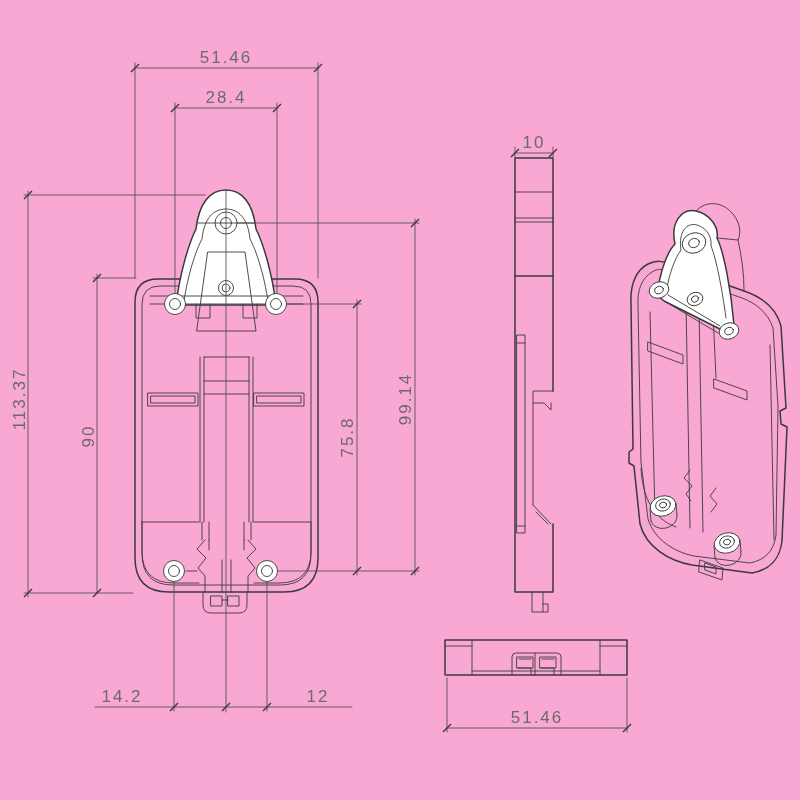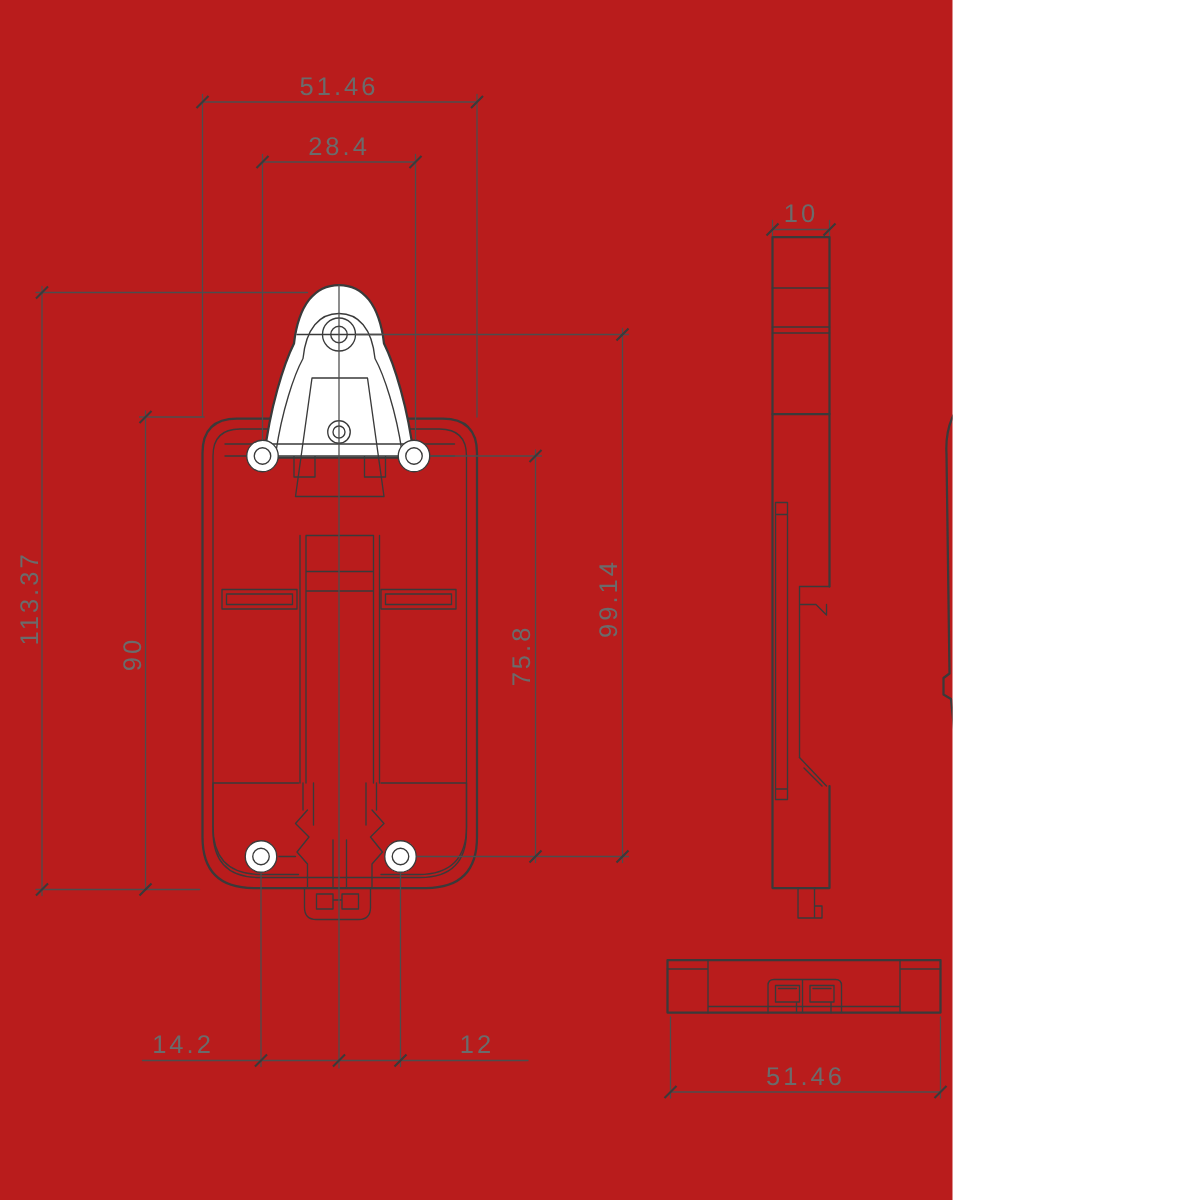--- a/index.html
+++ b/index.html
@@ -1,16 +1,16 @@
 <!DOCTYPE html>
 <html><head>
 <meta charset="utf-8">
 <style>
   html,body{margin:0;padding:0;background:#ffffff;}
-  #stage{position:relative;width:635px;height:800px;background:#b91c1c;overflow:hidden;}
+  #stage{position:relative;width:800px;height:800px;background:#f9a8d4;overflow:hidden;}
   svg{position:absolute;left:0;top:0;}
   .part{stroke:#3a3a3a;stroke-width:1.5;fill:none;stroke-linejoin:round;stroke-linecap:round;}
   .part-fill{stroke:#3a3a3a;stroke-width:1.5;fill:#ffffff;stroke-linejoin:round;}
   .detail{stroke:#3a3a3a;stroke-width:0.9;fill:none;stroke-linejoin:round;stroke-linecap:round;}
   .detail-fill{stroke:#3a3a3a;stroke-width:0.9;fill:#ffffff;}
   .dim{stroke:#4d4d4d;stroke-width:0.85;fill:none;stroke-linecap:round;}
   .tick{stroke:#3a3a3a;stroke-width:1.4;fill:none;}
   .dimtext{font-family:"Liberation Sans","DejaVu Sans",sans-serif;font-size:17px;letter-spacing:2px;fill:#6b6b6b;}
 </style>
 </head>

